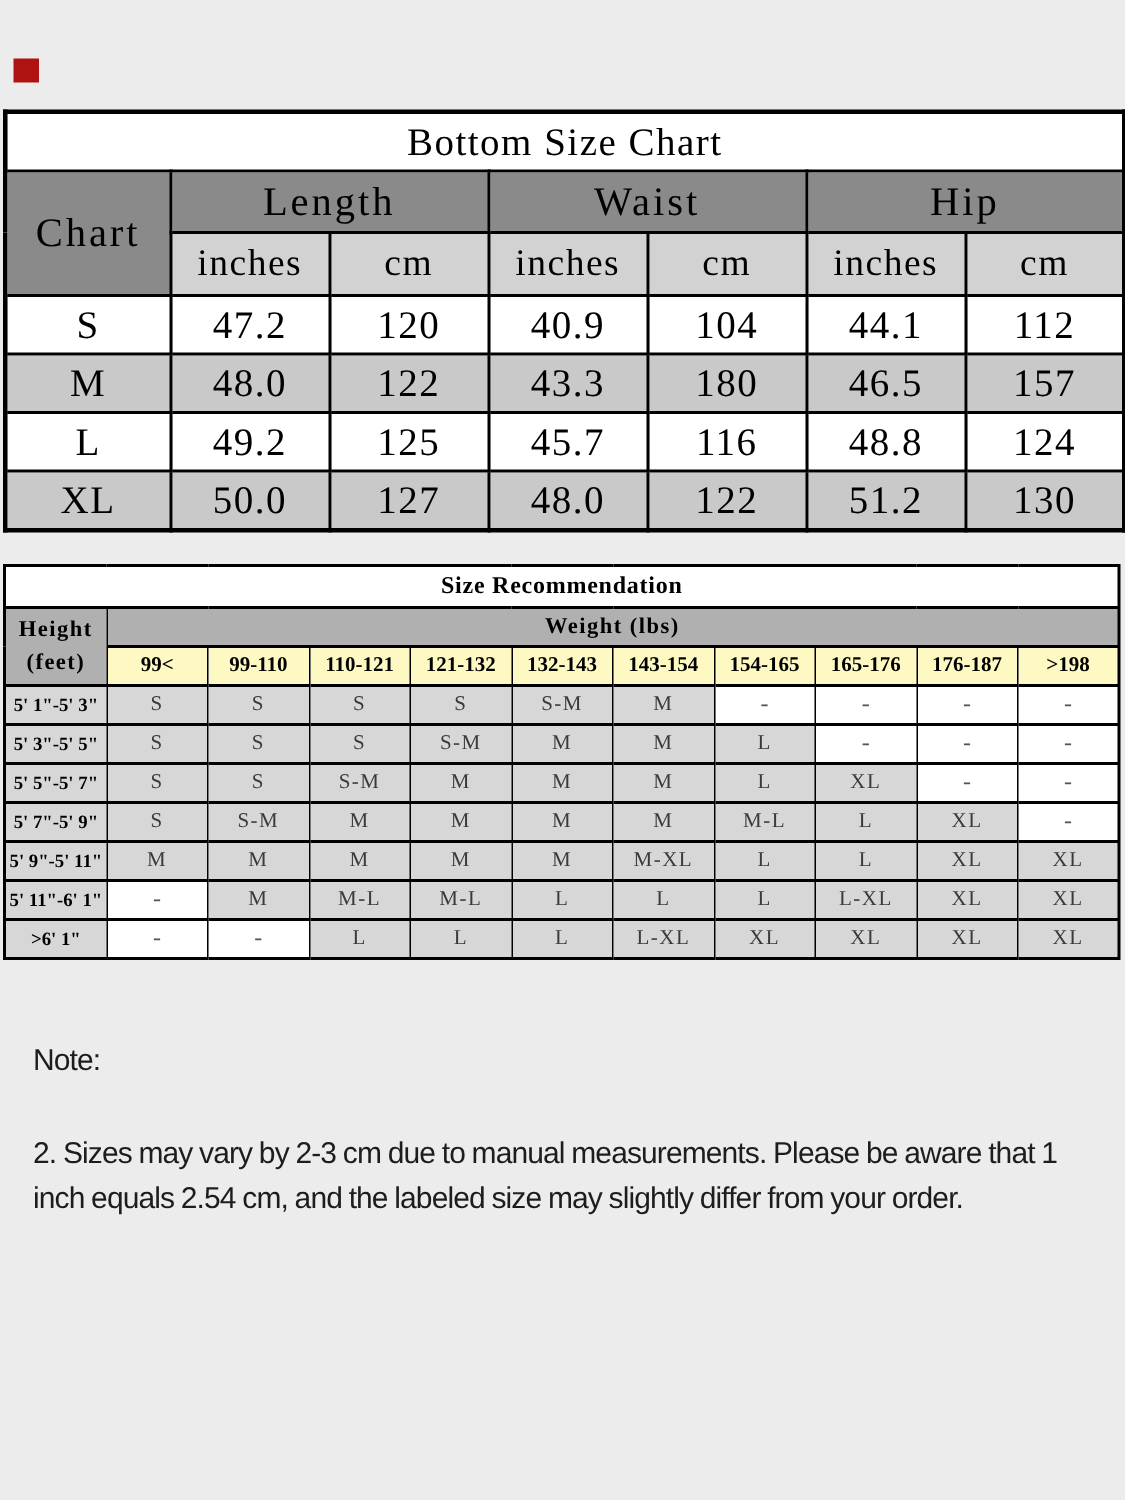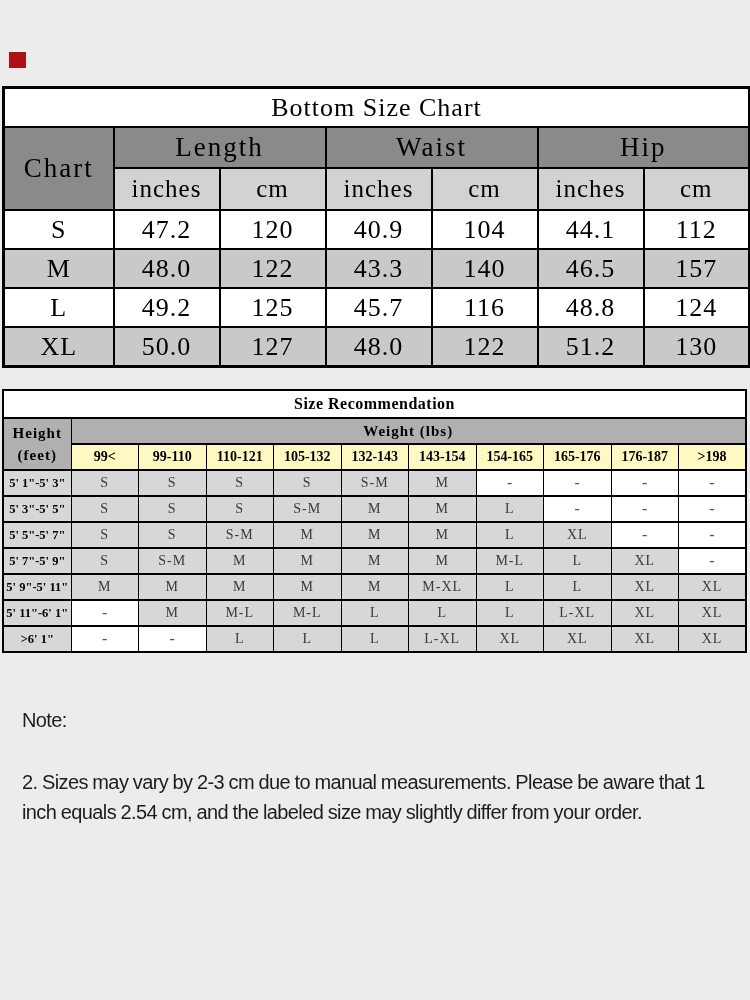--- a/index.html
+++ b/index.html
@@ -4,21 +4,21 @@
 <style>
   html,body{margin:0;padding:0;}
   body{
     width:750px;height:1000px;
     background:#ececec;
     font-family:"Liberation Serif", serif;
     position:relative;
     color:#000;
     overflow:hidden;
   }
-  .stage{position:absolute;inset:0;margin-top:13px;}
+  .stage{position:absolute;inset:0;}
   
   .marker{position:absolute;left:9px;top:39px;width:17px;height:16px;background:#b01212;}
 
   table{border-collapse:collapse;position:absolute;table-layout:fixed;}
 
   
   .t1{left:2px;top:73px;width:745px;border:3px solid #000;}
   .t1 td,.t1 th{border:2px solid #000;text-align:center;padding:0;font-weight:normal;overflow:hidden;white-space:nowrap;}
   .t1-title{background:#ffffff;font-size:30px;letter-spacing:3px;height:39px;}
   .t1 .g{background:#8a8a8a;font-size:27px;height:39px;letter-spacing:2px;}
@@ -90,21 +90,21 @@
           <td>40.9</td>
           <td>104</td>
           <td>44.1</td>
           <td>112</td>
         </tr>
         <tr class="alt">
           <th>M</th>
           <td>48.0</td>
           <td>122</td>
           <td>43.3</td>
-          <td>140</td>
+          <td>180</td>
           <td>46.5</td>
           <td>157</td>
         </tr>
         <tr>
           <th>L</th>
           <td>49.2</td>
           <td>125</td>
           <td>45.7</td>
           <td>116</td>
           <td>48.8</td>
@@ -134,21 +134,21 @@
         <th class="hcol" rowspan="2">
           <div>Height</div>
           <div>(feet)</div>
         </th>
         <th class="whdr" colspan="10">Weight (lbs)</th>
       </tr>
       <tr id="t2-ranges">
           <th class="range">99&lt;</th>
           <th class="range">99-110</th>
           <th class="range">110-121</th>
-          <th class="range">105-132</th>
+          <th class="range">121-132</th>
           <th class="range">132-143</th>
           <th class="range">143-154</th>
           <th class="range">154-165</th>
           <th class="range">165-176</th>
           <th class="range">176-187</th>
           <th class="range">&gt;198</th>
         </tr>
     </tbody>
     <tbody id="t2-body">
         <tr>

